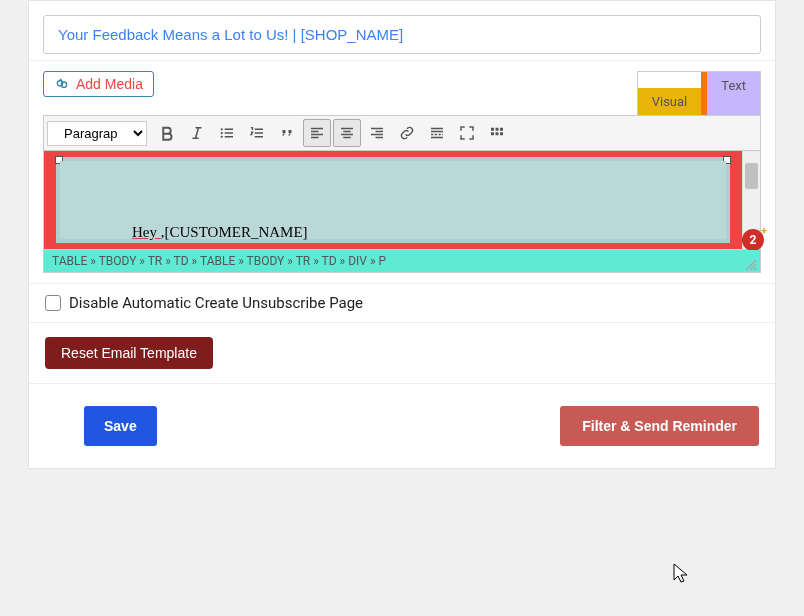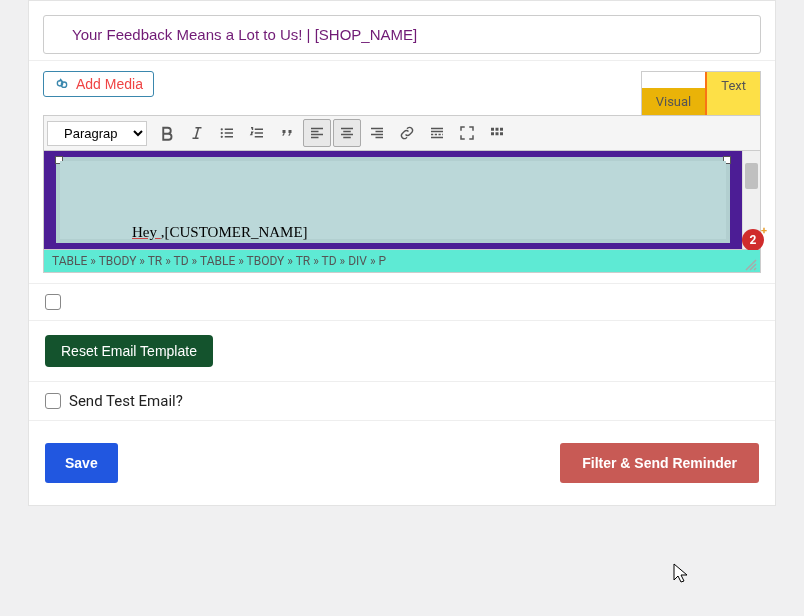--- a/index.html
+++ b/index.html
@@ -1,49 +1,49 @@
 <!DOCTYPE html>
 <html><head>
 <meta charset="utf-8">
 <style>
 * { box-sizing: border-box; margin: 0; padding: 0; }
 body { font-family: -apple-system, BlinkMacSystemFont, "Segoe UI", Roboto, sans-serif; font-size: 13px; background: #f0f0f1; width: 804px; height: 616px; overflow: hidden; }
 .panel { background: #fff; margin: 0 28px; border: 1px solid #e3e3e3; }
 .row { padding: 10px 14px; border-top: 1px solid #eee; }
-.subject-input { width: 100%; padding: 10px 28px; border: 1px solid #ccc; border-radius: 3px; color: #701a75; font-size: 15px; font-weight: 500; }
+.subject-input { width: 100%; padding: 10px 14px; border: 1px solid #ccc; border-radius: 3px; color: #3b82f6; font-size: 15px; font-weight: 500; }
 .add-media-btn { display: inline-flex; align-items: center; gap: 6px; padding: 4px 10px; border: 1px solid #3a87ad; border-radius: 3px; background: #fff; color: #ef4444; font-size: 14px; cursor: pointer; }
 .tabs { float: right; display: flex; border: 1px solid #ccc; border-bottom: none; }
-.tab { padding: 6px 14px; color: #555; font-size: 13px; border-left: 2px solid #f97316; cursor: pointer; background:#fde047; }
+.tab { padding: 6px 14px; color: #555; font-size: 13px; border-left: 6px solid #f97316; cursor: pointer; background:#c4b5fd; }
 .tab:first-child{border-left:none;}
 .tab.active { background: #eab308; margin-top: 16px; }
 .editor-toolbar { display: flex; align-items: center; gap: 2px; background: #f5f5f5; border: 1px solid #ccc; border-bottom: none; padding: 3px; clear: both; }
 .format-select { padding: 3px 12px; border: 1px solid #ccc; background: #fff; font-size: 13px; width:100px; margin-right:4px;}
 .tb-btn { width: 28px; height: 28px; display: inline-flex; align-items: center; justify-content: center; border: 1px solid transparent; background: transparent; cursor: pointer; color: #555; border-radius:2px; }
 .tb-btn.active{border-color:#aaa; background:#e8e8e8;}
 .tb-btn svg { width: 18px; height: 18px; }
-.editor-body { position: relative; border: 1px solid #ccc; background: #4c1d95; height: 100px; }
+.editor-body { position: relative; border: 1px solid #ccc; background: #ef4444; height: 100px; }
 .editor-inner { position: absolute; left:12px; right:30px; top:6px; bottom:6px; background:#b2cfd0; padding:4px; }
 .editor-content { background:#bbd8d9; height:100%; position:relative; }
 .editor-text { position:absolute; bottom:-2px; left:72px; color:#000; font-family: Georgia, serif; font-size:15px; }
 .editor-text .uline{ text-decoration: underline; text-decoration-color: #c44; }
 .scrollbar-v{position:absolute; right:0; top:0; width:18px; height:100%; background:#f0f0f0; border-left:1px solid #ddd;}
 .scroll-thumb{position:absolute; left:2px; right:2px; top:12px; height:26px; background:#c0c0c0; border-radius:2px;}
 .badge{position:absolute; right:-4px; bottom:-2px; width:22px; height:22px; background:#d02c2c; color:#fff; border-radius:50%; display:flex; align-items:center; justify-content:center; font-weight:700; font-size:12px;}
 .badge::after{content:"+"; position:absolute; top:-5px; right:-3px; color:#e8a030; font-size:11px; font-weight:700;}
 .path-bar{border:1px solid #ccc; border-top:none; padding:4px 8px; font-size:12px; color:#555; background:#5eead4; position:relative;}
 .resize-handle{position:absolute; right:2px; bottom:0; width:14px; height:14px;}
 .placeholders{padding:12px 16px 16px; line-height:1.7; font-size:14px;}
 .placeholders .label{color:#2f6ed1;}
 .placeholders .vals{color:#444; font-style:italic;}
 .check-row{padding:10px 16px; border-top:1px solid #eee; display:flex; align-items:center; gap:8px; font-size:15px; color:#222;}
 .checkbox{width:16px; height:16px; border:1px solid #888; border-radius:3px; background:#fff;}
 .btn-row{padding:14px 16px; border-top:1px solid #eee;}
-.reset-btn{background:#14532d; color:#fff; border:none; padding:8px 16px; border-radius:4px; font-size:14px; cursor:pointer;}
+.reset-btn{background:#7f1d1d; color:#fff; border:none; padding:8px 16px; border-radius:4px; font-size:14px; cursor:pointer;}
 .footer{display:flex; justify-content:space-between; padding:22px 16px; border-top:1px solid #eee;}
-.save-btn{background:#2157e0; color:#fff; border:none; padding:12px 20px; border-radius:3px; font-weight:600; font-size:14px; cursor:pointer;}
+.save-btn{background:#2157e0; color:#fff; border:none; padding:12px 20px; border-radius:3px; font-weight:600; font-size:14px; cursor:pointer;margin-left:39px;}
 .filter-btn{background:#c85a55; color:#fff; border:none; padding:12px 22px; border-radius:3px; font-weight:600; font-size:14px; cursor:pointer;text-align:center;}
 .cursor-arrow{position:fixed; left:672px; top:562px; width:18px; height:22px; pointer-events:none;}
 .media-icon{width:16px;height:16px;}
 .editor-handle{position:absolute; width:8px; height:8px; background:#fff; border:1px solid #555;}
 .eh-tl{left:-1px; top:-1px;}
 .eh-tr{right:-1px; top:-1px;}
 </style>
 </head>
 <body>
 
@@ -160,30 +160,27 @@
       <span>TABLE » TBODY » TR » TD » TABLE » TBODY » TR » TD » DIV » P</span>
       <svg class="resize-handle" viewBox="0 0 14 14">
           <path d="M12 2L2 12M12 6L6 12M12 10l-2 2" stroke="#aaa" stroke-width="1.5"></path>
         </svg>
     </div>
 
   </div>
 
   <div class="check-row">
     <span class="checkbox"></span>
+    <span>Disable Automatic Create Unsubscribe Page</span>
   </div>
 
   <div class="btn-row">
     <button class="reset-btn">Reset Email Template</button>
   </div>
 
-  <div class="check-row">
-    <span class="checkbox"></span>
-    <span>Send Test Email?</span>
-  </div>
 
   <div class="footer">
     <button class="save-btn">Save</button>
     <button class="filter-btn">Filter &amp; Send Reminder</button>
   </div>
 </div>
 
 <svg class="cursor-arrow" viewBox="0 0 18 22">
     <path d="M2 2l0 16 4-4 3 6 3-1-3-6 6 0z" fill="#fff" stroke="#000" stroke-width="1"></path>
   </svg>

